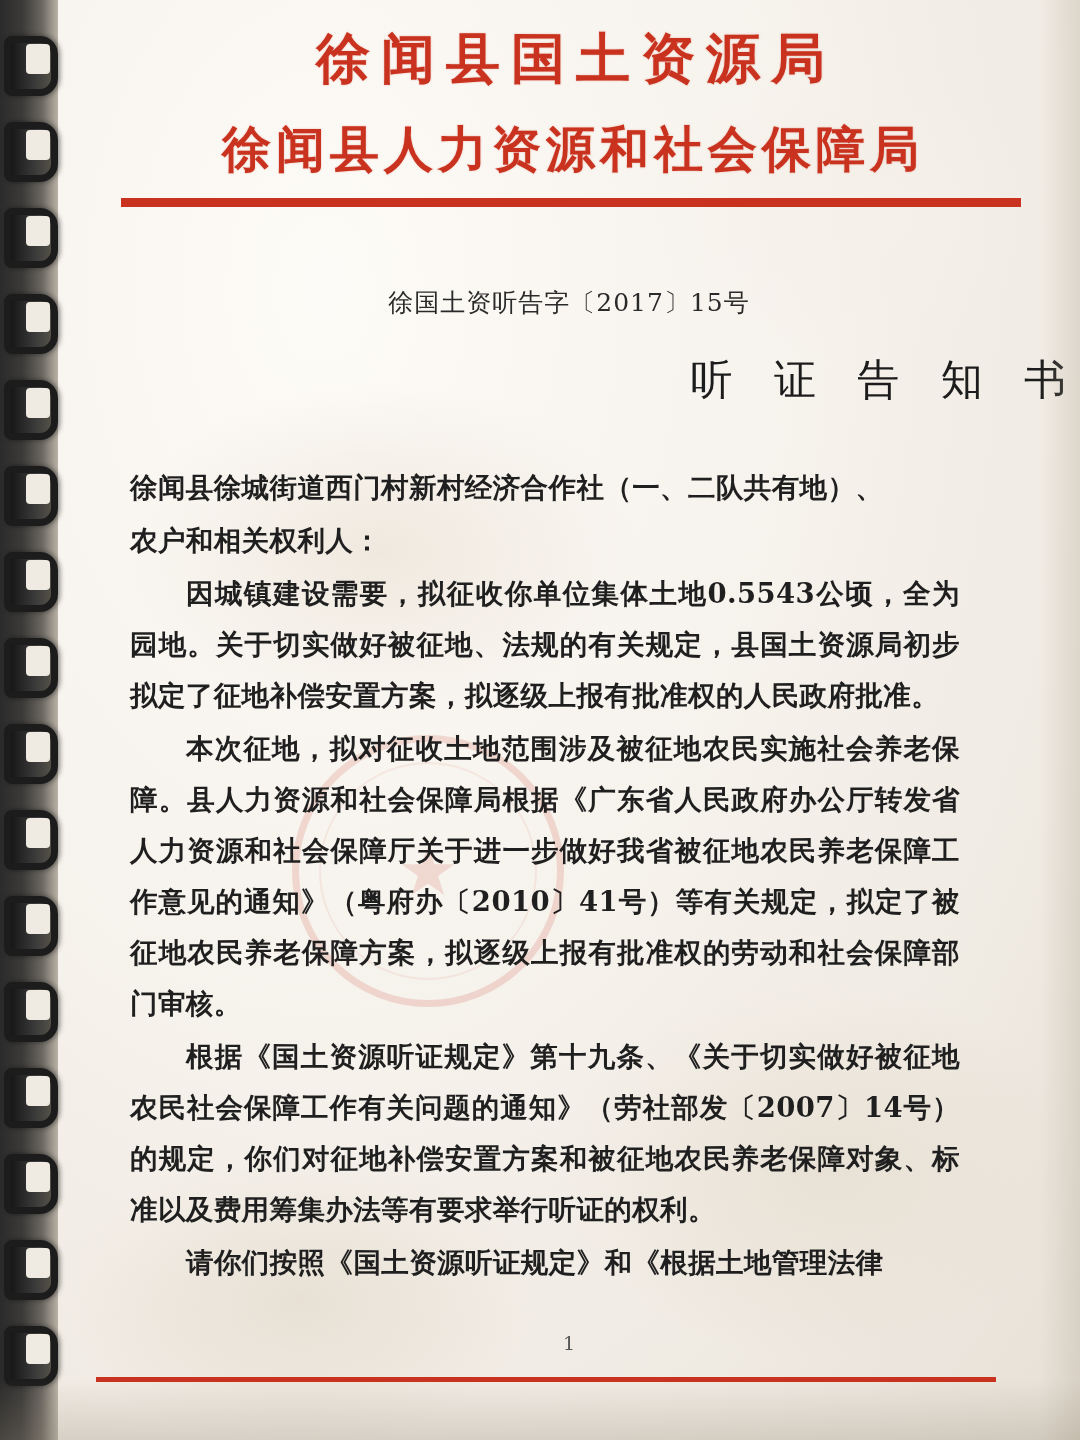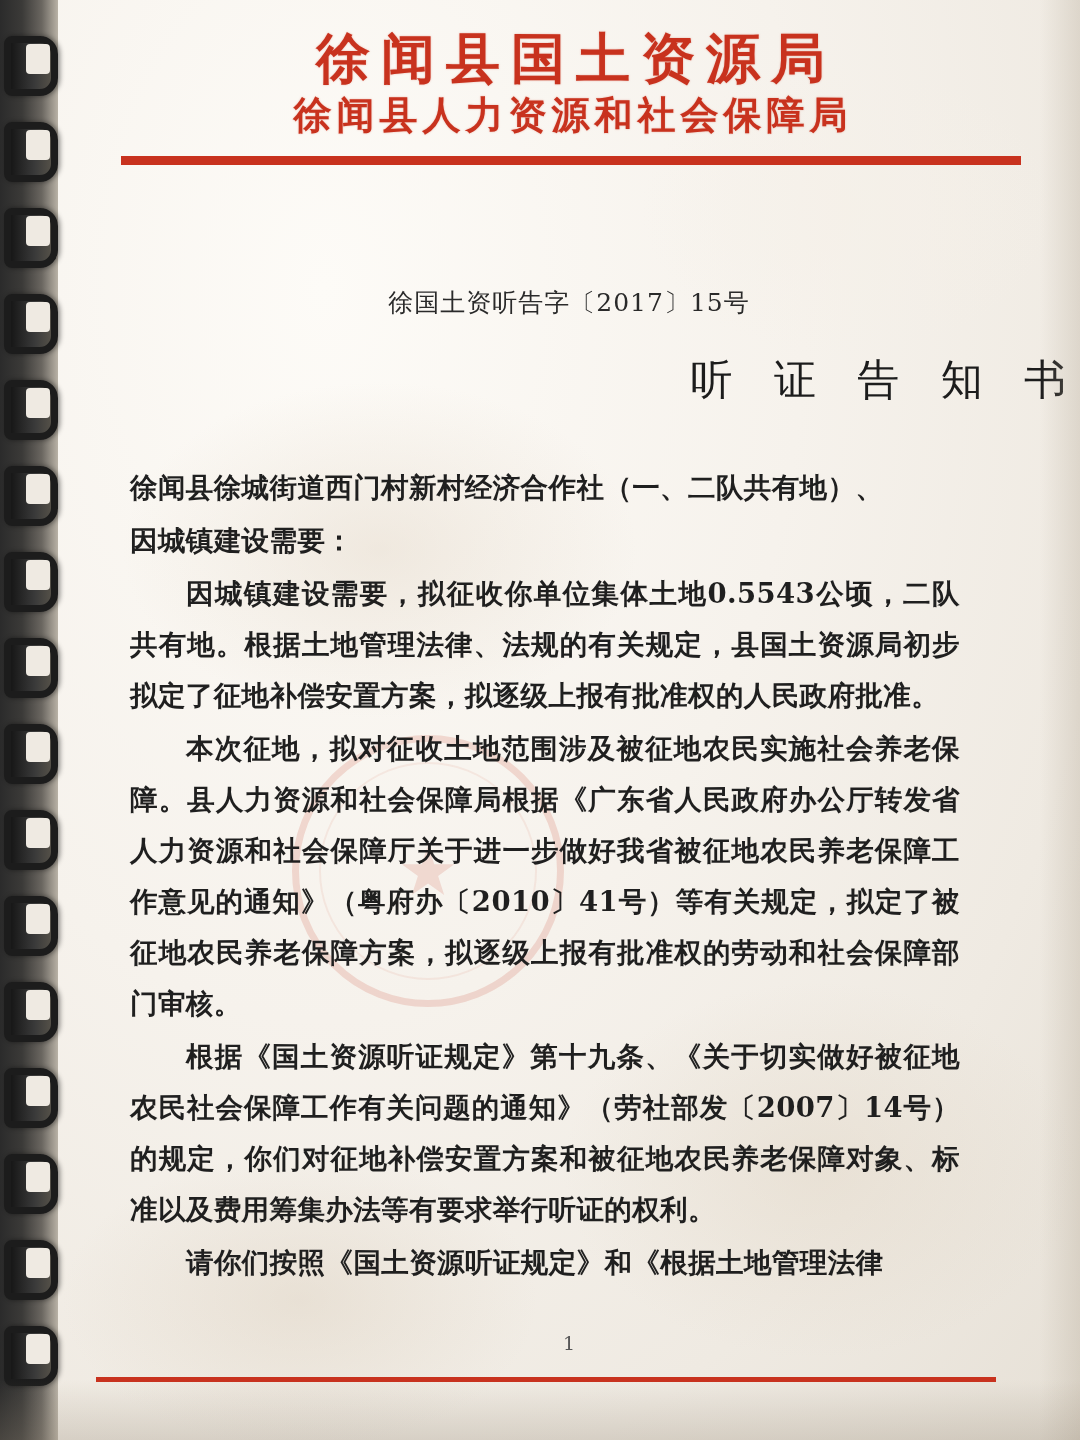--- a/index.html
+++ b/index.html
@@ -77,23 +77,24 @@
     font-family: "DejaVu Serif", "Liberation Serif", serif;
     font-weight: bold;
     font-size: 54px;
     line-height: 1.22;
     letter-spacing: 11px;
     text-indent: 11px;
     text-shadow: 0 0 2px rgba(200,50,30,0.35);
     white-space: nowrap;
   }
   .lh-line.l2 {
-    font-size: 38px;
+    font-size: 49px;
     letter-spacing: 5px;
     text-indent: 5px;
+    margin-top: 28px;
   }
   .rule-top {
     margin: 18px auto 0 auto;
     width: 900px;
     height: 5px;
     background: #c8321e;
     box-shadow: 0 4px 0 0 #c8321e;
   }
 
   
@@ -269,22 +270,22 @@
 
   <div class="doctitle">听 证 告 知 书</div>
 
   <div class="seal">
     <div class="seal-arc"></div>
     <div class="star">★</div>
   </div>
 
   <div class="body-text">
     <p>徐闻县徐城街道西门村新村经济合作社（一、二队共有地）、</p>
-    <p>因城镇建设需要：</p>
-    <p class="indent">因城镇建设需要，拟征收你单位集体土地0.5543公顷，二队共有地。根据土地管理法律、法规的有关规定，县国土资源局初步拟定了征地补偿安置方案，拟逐级上报有批准权的人民政府批准。</p>
+    <p>农户和相关权利人：</p>
+    <p class="indent">因城镇建设需要，拟征收你单位集体土地0.5543公顷，全为园地。关于切实做好被征地、法规的有关规定，县国土资源局初步拟定了征地补偿安置方案，拟逐级上报有批准权的人民政府批准。</p>
     <p class="indent">本次征地，拟对征收土地范围涉及被征地农民实施社会养老保障。县人力资源和社会保障局根据《广东省人民政府办公厅转发省人力资源和社会保障厅关于进一步做好我省被征地农民养老保障工作意见的通知》（粤府办〔2010〕41号）等有关规定，拟定了被征地农民养老保障方案，拟逐级上报有批准权的劳动和社会保障部门审核。</p>
     <p class="indent">根据《国土资源听证规定》第十九条、《关于切实做好被征地农民社会保障工作有关问题的通知》（劳社部发〔2007〕14号）的规定，你们对征地补偿安置方案和被征地农民养老保障对象、标准以及费用筹集办法等有要求举行听证的权利。</p>
     <p class="indent">请你们按照《国土资源听证规定》和《根据土地管理法律</p>
   </div>
 
   <div class="page-number">1</div>
   <div class="rule-bottom"></div>
 
   <div class="edge-right"></div>
   <div class="edge-bottom"></div>

